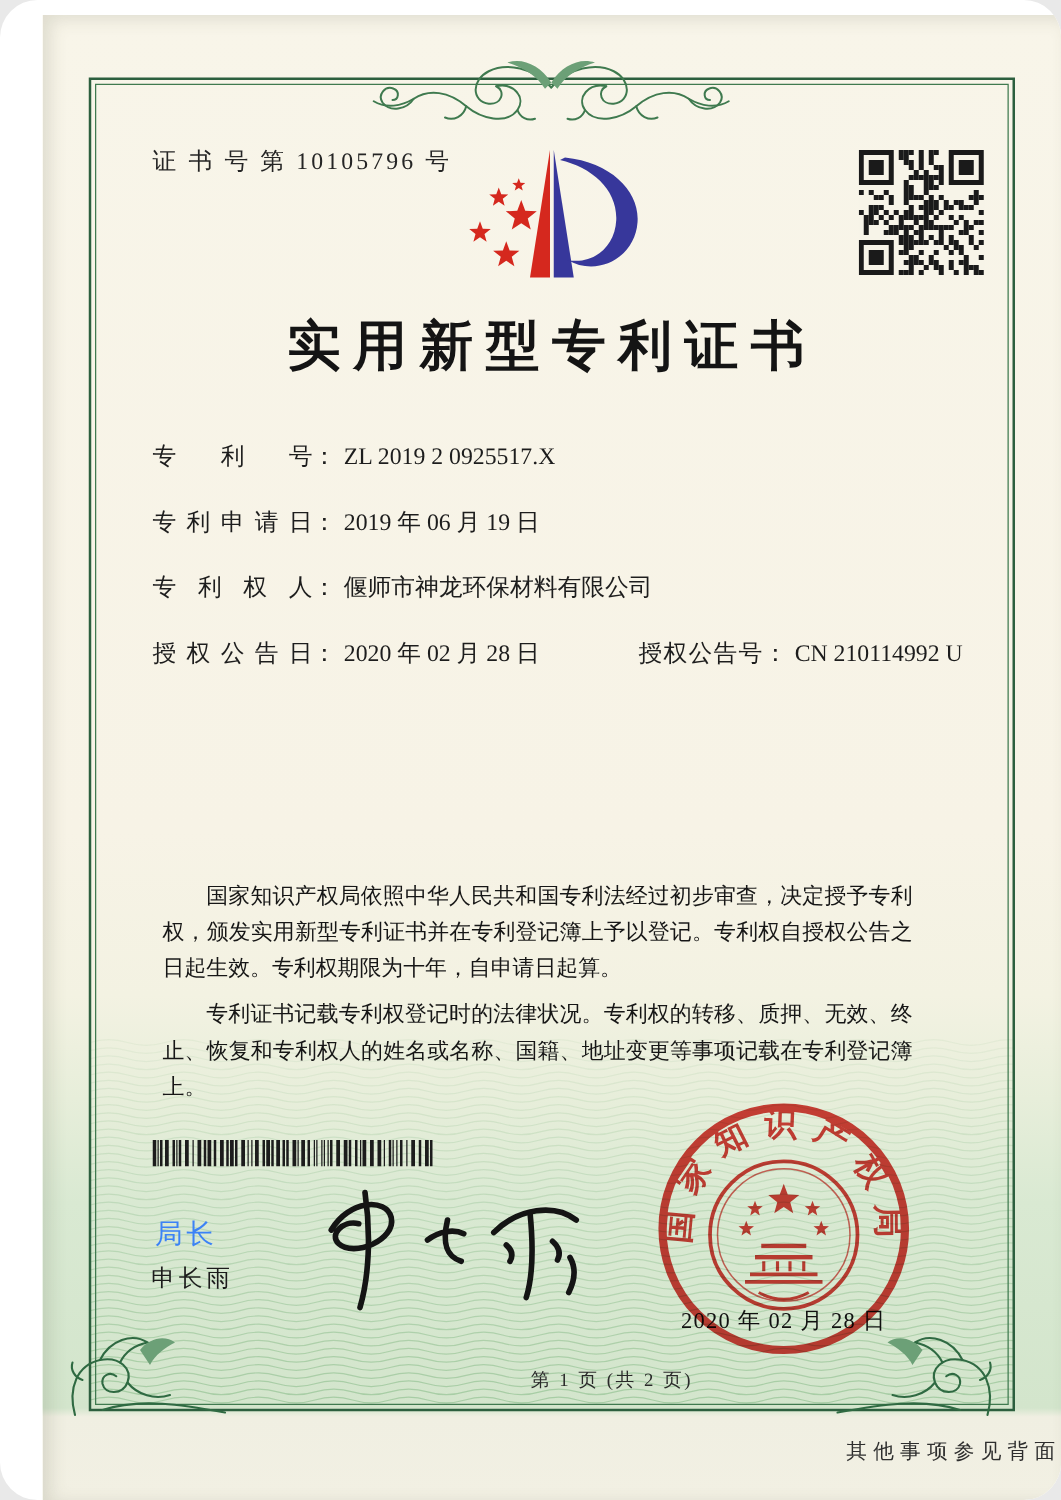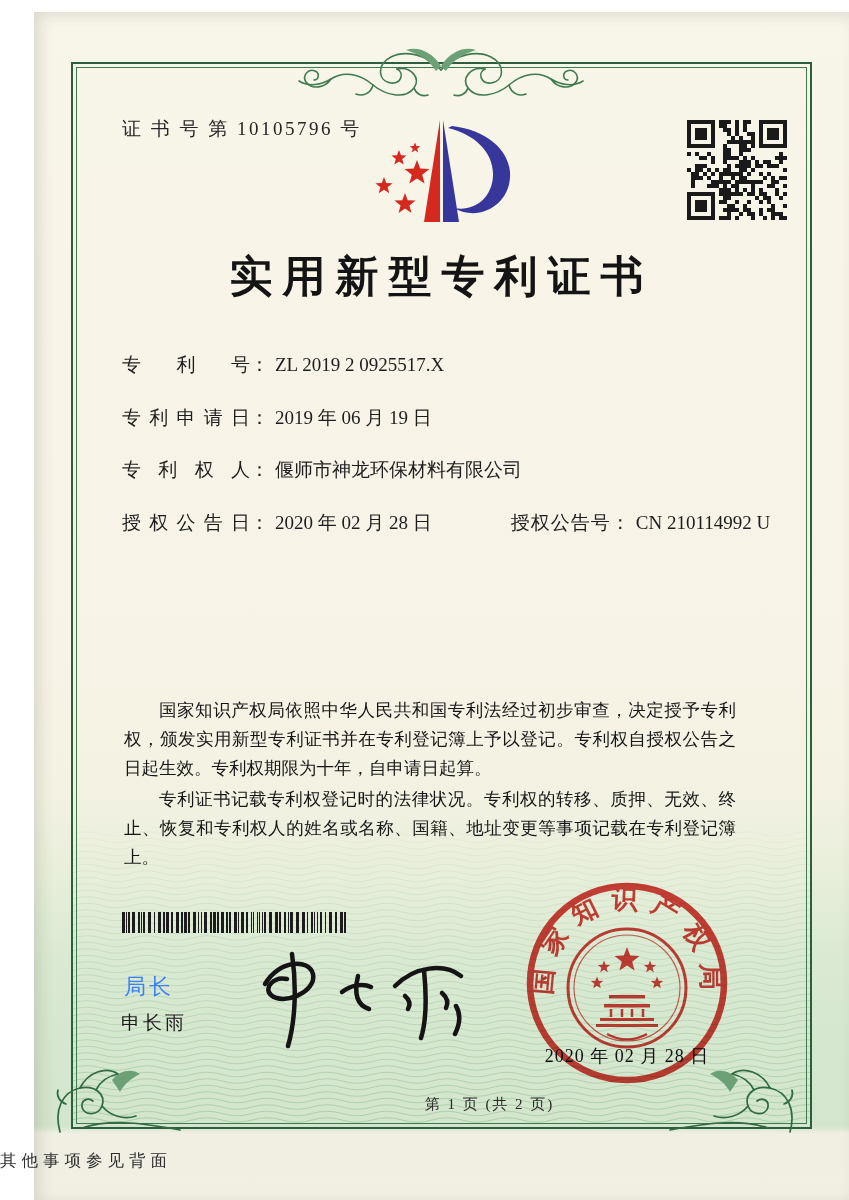--- a/index.html
+++ b/index.html
@@ -1,20 +1,21 @@
 <!DOCTYPE html>
 <html><head>
 <meta charset="utf-8">
 <style>
   html,body{margin:0;padding:0;background:#e9e9e9;}
   #canvas{
     position:relative;width:849px;height:1200px;margin:0 auto;
     background:#ffffff;overflow:hidden;
     font-family:"Liberation Serif","DejaVu Serif",serif;
     color:#1d1d1d;
+    border-radius:30px;
   }
   .abs{position:absolute;}
   
   #paper{
     left:34px;top:12px;right:0;bottom:0;
     background:linear-gradient(180deg,#f8f5e9 0%,#f7f3e6 55%,#f3f2e2 66%,#e7eeda 73%,#d9e9d2 80%,#d3e5cc 93.8%,#f0efe2 94.4%,#f2f0e3 100%);
     box-shadow:inset 6px 3px 14px rgba(90,90,70,.16);
   }
   
   #guilloche{left:72px;top:830px;width:740px;height:299px;}
@@ -45,33 +46,33 @@
   }
   .fcolon{display:inline-block;margin-right:6px;}
   .fvalue{color:#1d1d1d;}
   .grant-right{margin-left:54px;}
   .grant-right .flabel{width:auto;text-align-last:auto;letter-spacing:1px;margin-left:25px;}
   
   #body-text{
     left:122px;top:694px;width:616px;font-size:17.5px;line-height:1.66;
     text-align:justify;color:#161616;
   }
-  #body-text p{margin:2px;text-indent:2em;}
+  #body-text p{margin:8px;text-indent:2em;}
   
   #barcode{left:122px;top:911px;}
   
   #director-title{left:124px;top:972px;font-size:22px;letter-spacing:3px;color:#3b82f6;}
   #director-name{left:121px;top:1010px;font-size:19px;letter-spacing:3px;color:#1b1b1b;}
   #signature{left:245px;top:948px;}
   
   #seal-date{left:532px;top:1044px;width:190px;text-align:center;font-size:18px;letter-spacing:1px;color:#111;}
   #seal{left:512px;top:868px;mix-blend-mode:multiply;opacity:.93;}
   
   #page-footer{left:71px;top:1095px;width:741px;text-align:center;font-size:15px;letter-spacing:2px;color:#2a2a2a;padding-left:48px;}
-  #back-note{left:0;top:1150px;width:849px;text-align:left;font-size:16.5px;letter-spacing:5px;color:#2e2e2e;}
+  #back-note{left:0;top:1150px;width:849px;text-align:right;font-size:16.5px;letter-spacing:5px;color:#2e2e2e;}
   
   #orn-top{left:291px;top:38px;}
   #orn-bl{left:52px;top:1050px;}
   #orn-br{left:648px;top:1050px;transform:scaleX(-1);}
 </style>
 </head>
 <body>
 
 <div id="canvas">
 

